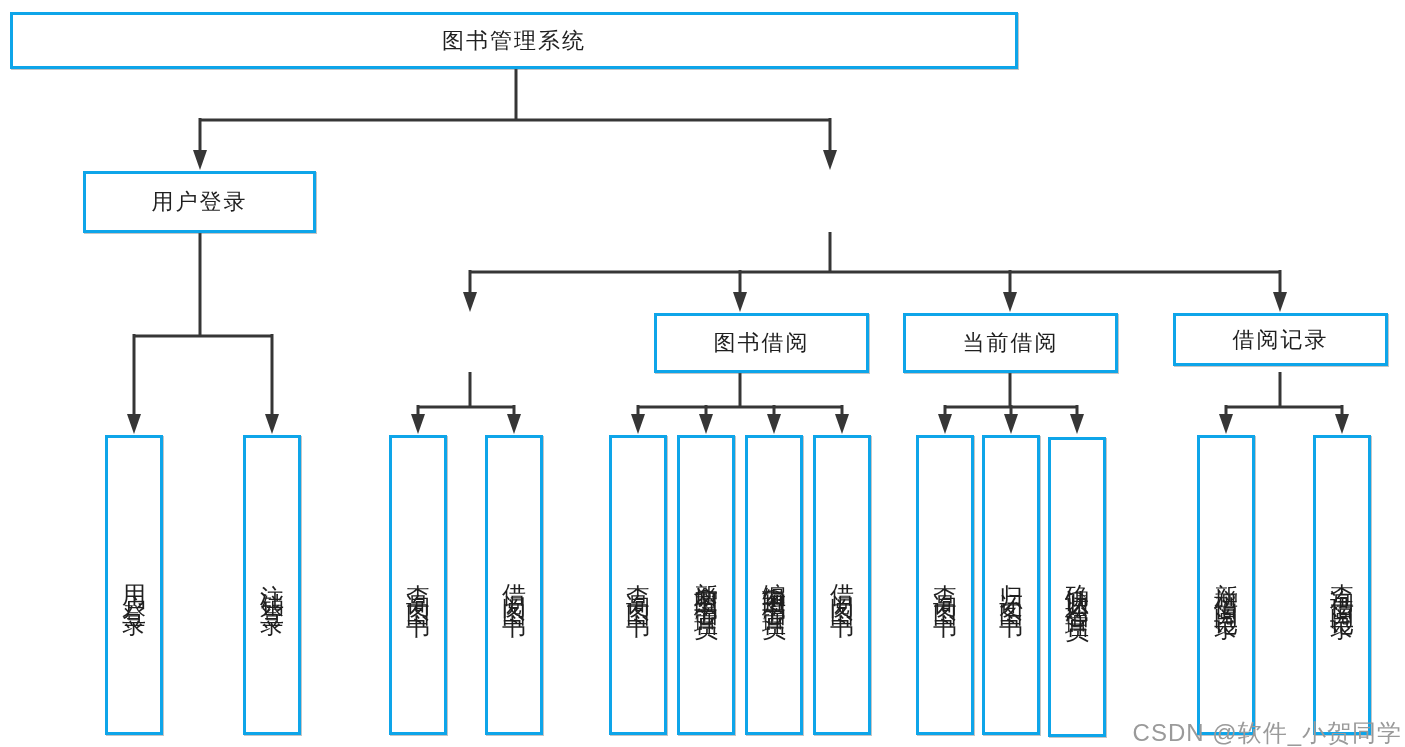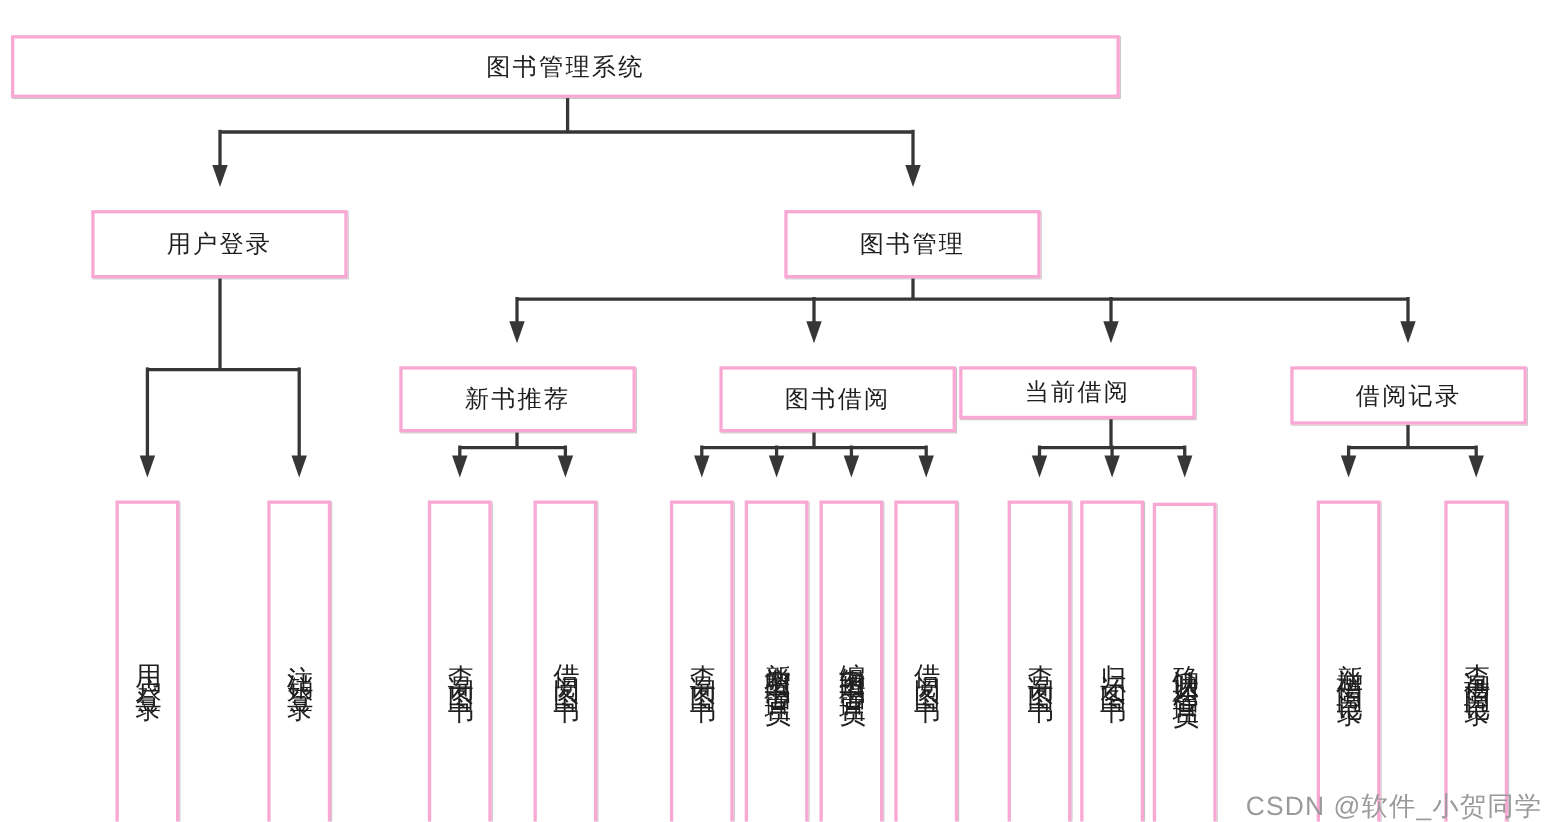--- a/index.html
+++ b/index.html
@@ -14,28 +14,27 @@
   #connectors {
     position: absolute;
     left: 0; top: 0;
     width: 1405px;
     height: 747px;
   }
   .box {
     position: absolute;
     box-sizing: border-box;
     background: #ffffff;
-    border: 3px solid #f9a8d4;
+    border: 3px solid #0ea5e9;
     box-shadow: 1px 1px 0 rgba(90,90,90,0.35);
     display: flex;
     align-items: center;
     justify-content: center;
     color: #1f1f1f;
     z-index: 2;
-    margin-top: 20px;
   }
   .h  { font-size: 22px; letter-spacing: 2px; white-space: nowrap; }
   .v  {
     writing-mode: vertical-rl;
     text-orientation: mixed;
     font-size: 24px;
     line-height: 1;
   }
   .v4 { letter-spacing: 10px; }
   .v6 { letter-spacing: 7px; }
@@ -117,25 +116,23 @@
     <line x1="1226" y1="407" x2="1342" y2="407"></line>
     <line x1="1226" y1="405" x2="1226" y2="416"></line>
     <polygon points="1219,414 1233,414 1226,434"></polygon>
     <line x1="1342" y1="405" x2="1342" y2="416"></line>
     <polygon points="1335,414 1349,414 1342,434"></polygon>
   </svg>
 
   <div class="box h" style="left:10px;top:12px;width:1008px;height:57px">图书管理系统</div>
 
   <div class="box h" style="left:83px;top:171px;width:233px;height:62px">用户登录</div>
-  <div class="box h" style="left:713px;top:171px;width:233px;height:62px">图书管理</div>
 
-  <div class="box h" style="left:363px;top:313px;width:215px;height:60px">新书推荐</div>
   <div class="box h" style="left:654px;top:313px;width:215px;height:60px">图书借阅</div>
-  <div class="box h" style="left:872px;top:313px;width:215px;height:48px">当前借阅</div>
+  <div class="box h" style="left:903px;top:313px;width:215px;height:60px">当前借阅</div>
   <div class="box h" style="left:1173px;top:313px;width:215px;height:53px">借阅记录</div>
 
   <div class="box v v4" style="left:105px;top:435px;width:58px;height:300px">用户登录</div>
   <div class="box v v4" style="left:243px;top:435px;width:58px;height:300px">注销登录</div>
 
   <div class="box v v4" style="left:389px;top:435px;width:58px;height:300px">查询图书</div>
   <div class="box v v4" style="left:485px;top:435px;width:58px;height:300px">借阅图书</div>
 
   <div class="box v v4" style="left:609px;top:435px;width:58px;height:300px">查询图书</div>
   <div class="box v v9" style="left:677px;top:435px;width:58px;height:300px">新增图书（管理员）</div>

